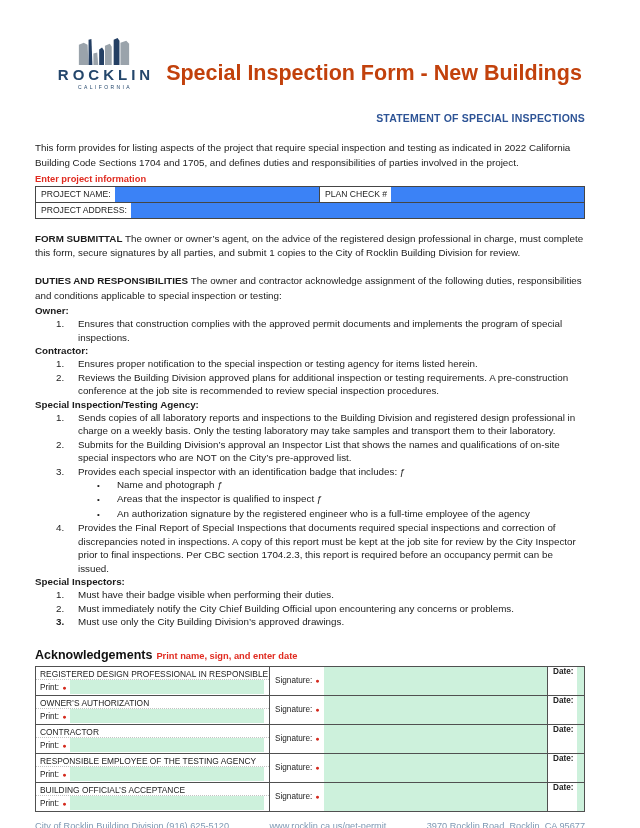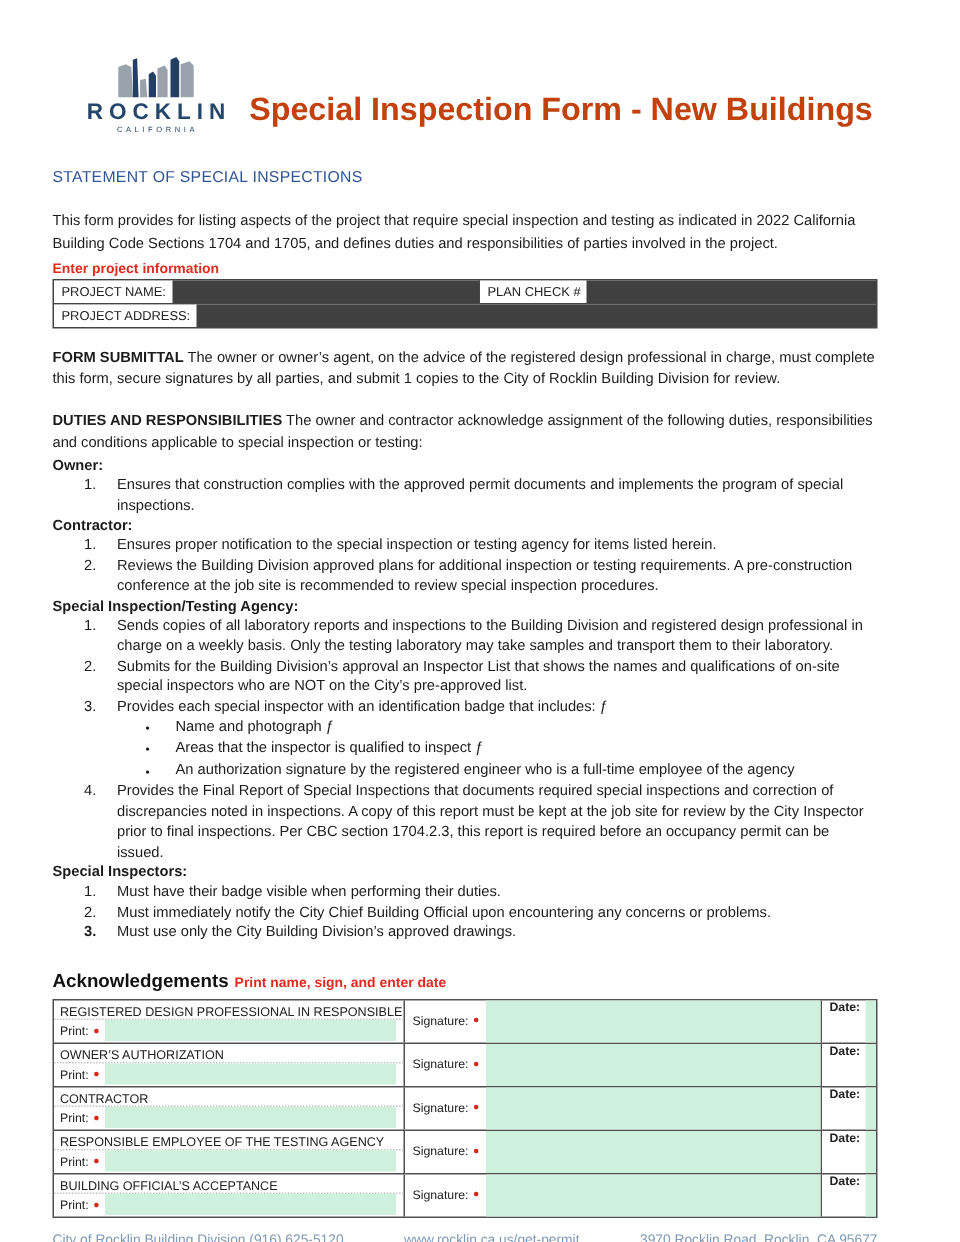--- a/index.html
+++ b/index.html
@@ -14,30 +14,30 @@
     padding:36px 35px 0 35px;
   }
   
   .header{display:flex;align-items:flex-end;}
   .logo{width:118px;text-align:center;flex:none;margin-left:10px;}
   .logo svg{display:block;margin:0 auto;}
   .logo-name{font-size:15px;letter-spacing:4px;color:#24466b;font-weight:bold;margin-top:1px;text-indent:4px;}
   .logo-sub{font-size:5px;letter-spacing:2.4px;color:#24466b;margin-top:1px;text-indent:2px;}
   .page-title{flex:1;text-align:center;font-size:21.5px;font-weight:bold;color:#c2410c;padding-bottom:4px;}
   
-  .stmt{margin-top:22px;text-align:left;font-size:10.5px;font-weight:normal;color:#2e5496;letter-spacing:.2px;}
+  .stmt{margin-top:22px;text-align:right;font-size:10.5px;font-weight:bold;color:#2e5496;letter-spacing:.2px;}
   
   .intro{margin:17px 0 0 0;font-size:9.8px;line-height:14.8px;}
   .red-note{color:#e02b20;font-size:9.3px;font-weight:bold;}
   .proj-note{margin-top:3px;}
   
   .proj-table{margin-top:2px;border:1.5px solid #454545;}
   .proj-row{display:flex;height:15px;}
   .proj-row + .proj-row{border-top:1px solid #454545;}
-  .proj-cell{display:flex;background:#404040;align-items:stretch;min-width:0;}
+  .proj-cell{display:flex;background:#3b82f6;align-items:stretch;min-width:0;}
   .proj-cell.first{width:283px;border-right:1px solid #454545;flex:none;}
   .proj-cell.rest{flex:1;}
   .plabel{background:#ffffff;font-size:8.6px;display:flex;align-items:center;padding:0 4px 0 5px;white-space:nowrap;color:#222;}
   .pfill{flex:1;}
   
   .para{margin:13px 0 0 0;font-size:9.8px;line-height:14.8px;}
   .para b{font-weight:bold;}
   
   .duty-wrap{margin-top:0;}
   .duty-heading{font-weight:bold;font-size:9.8px;line-height:13.4px;}

